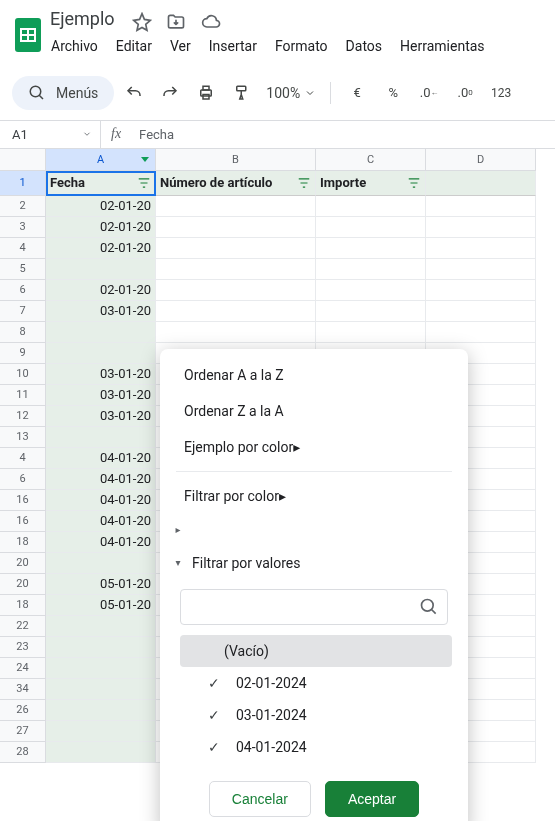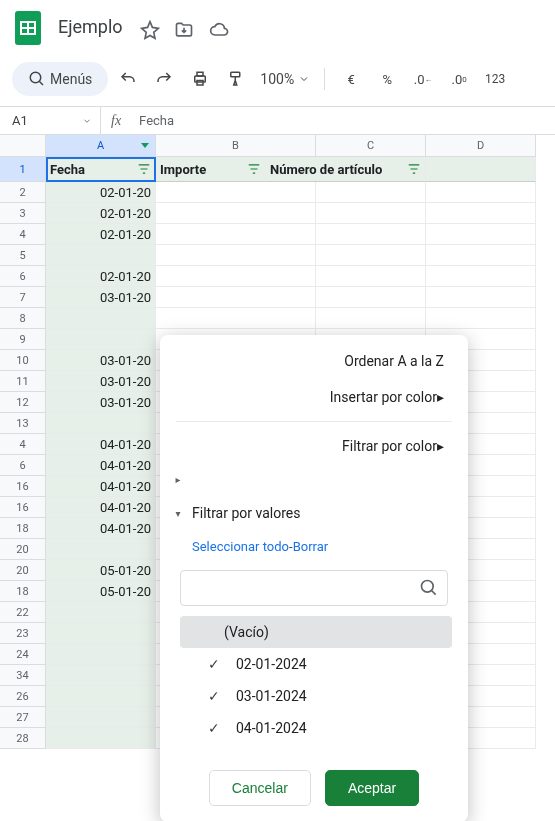--- a/index.html
+++ b/index.html
@@ -1,33 +1,33 @@
 <!DOCTYPE html>
 <html><head>
 <meta charset="utf-8">
 <style>
 * { box-sizing: border-box; margin: 0; padding: 0; }
 body { font-family: 'Google Sans', Roboto, Arial, sans-serif; font-size: 13px; color: #202124; background: #fff; overflow: hidden; width: 555px; height: 821px; }
 
-.titlebar { display: flex; align-items: center; padding: 8px 12px; gap: 8px; }
+.titlebar { display: flex; align-items: center; padding: 8px 12px; }
 .logo { width: 32px; height: 40px; display: flex; align-items: center; justify-content: center; }
 .logo-cell { width: 26px; height: 34px; background: #0f9d58; border-radius: 3px; display: flex; align-items: center; justify-content: center; }
 .logo-grid { width: 16px; height: 14px; border: 2px solid #fff; position: relative; }
 .logo-grid::before { content: ''; position: absolute; left: 50%; top: 0; bottom: 0; width: 2px; background: #fff; transform: translateX(-50%); }
 .logo-grid::after { content: ''; position: absolute; top: 50%; left: 0; right: 0; height: 2px; background: #fff; transform: translateY(-50%); }
 .title-area { flex: 1; }
 .doc-name { font-size: 18px; color: #3c4043; padding: 2px 6px; }
 .title-icons { display: inline-flex; gap: 14px; margin-left: 8px; vertical-align: middle; }
 .title-icons span { color: #5f6368; cursor: pointer; display:inline-flex; }
 
 .menu-bar { display: flex; gap: 4px; padding: 0 0 4px 0; margin-top: 2px; }
 .menu-bar span { padding: 4px 7px; color: #202124; cursor: pointer; font-size: 14px; border-radius: 4px; }
 
 .toolbar { display: flex; align-items: center; gap: 4px; padding: 6px 12px 10px; border-bottom: 1px solid #dadce0; }
-.pill { display: flex; align-items: center; gap: 4px; background: #edf2fa; border-radius: 24px; padding: 8px 16px; color: #444746; font-size: 14px; cursor: pointer; }
+.pill { display: flex; align-items: center; gap: 10px; background: #edf2fa; border-radius: 24px; padding: 8px 16px; color: #444746; font-size: 14px; cursor: pointer; }
 .tool-btn { width: 32px; height: 30px; display: flex; align-items: center; justify-content: center; color: #444746; cursor: pointer; border-radius: 4px; }
 .zoom { display: flex; align-items: center; gap: 4px; padding: 0 4px; color: #444746; font-size: 14px; }
 .divider { width: 1px; height: 22px; background: #dadce0; margin: 0 6px; }
 
 .formula-bar { display: flex; align-items: center; height: 28px; border-bottom: 1px solid #dadce0; }
 .name-box { width: 100px; display: flex; align-items: center; justify-content: space-between; padding: 0 8px 0 12px; font-size: 13px; color: #3c4043; }
 .fx { padding: 0 10px; color: #5f6368; font-style: italic; font-family: Georgia, serif; border-left: 1px solid #dadce0; height: 100%; display: flex; align-items: center; font-size: 14px; }
 .formula-val { padding-left: 8px; color: #5f6368; font-size: 13px; }
 
 .sheet { position: relative; }
@@ -43,30 +43,30 @@
 .row-h.sel { background: #d3e3fd; color: #0b57d0; }
 .cell { border-right: 1px solid #e8eaed; border-bottom: 1px solid #e8eaed; padding: 2px 4px; font-size: 13px; display: flex; align-items: center; overflow: hidden; white-space: nowrap; }
 .cell.hdr { background: #e6efe8; font-weight: bold; border-bottom: 1px solid #ccc; position:relative; }
 .cell.filt { background: #e6efe8; }
 .cell.active { outline: 2px solid #1a73e8; outline-offset: -2px; z-index: 2; }
 .filter-icon { position:absolute; right:4px; color:#188038; }
 
 .row.hdr-row { height: 25px; }
 
 .filter-popup { position: absolute; left: 160px; top: 200px; width: 308px; background: #fff; border-radius: 8px; box-shadow: 0 4px 20px rgba(0,0,0,.25); z-index: 10; padding: 8px 0; font-size: 14px; }
-.fp-item { padding: 10px 24px 10px 24px; cursor: pointer; display: flex; align-items: center; justify-content: flex-end; margin-left: 45px; }
+.fp-item { padding: 10px 24px 10px 24px; cursor: pointer; display: flex; align-items: center; justify-content: flex-start; }
 .fp-sep { height: 1px; background: #e8eaed; margin: 6px 16px; }
 .fp-sub { display: flex; align-items: center; gap: 8px; padding: 10px 24px 10px 12px; cursor: pointer; }
 .fp-sub .arrow { width: 12px; display:flex; justify-content:center; color:#5f6368; font-size:10px; }
 .fp-links { padding: 8px 24px 8px 32px; font-size: 13px; }
 .fp-links a { color: #1a73e8; text-decoration: none; }
 .fp-links span { color: #3c4043; }
 .fp-search { margin: 8px 20px 0 20px; border: 1px solid #dadce0; border-radius: 4px; height: 36px; display: flex; align-items: center; padding: 0 8px; }
 .fp-search input { border: none; outline: none; flex: 1; font-size: 14px; }
-.fp-values { margin: 10px 16px 8px 20px; max-height: 180px; overflow: hidden; position: relative; }
+.fp-values { margin: 10px 16px 0 20px; max-height: 180px; overflow: hidden; position: relative; }
 .fp-val { display: flex; align-items: center; gap: 12px; padding: 8px 12px 8px 28px; border-radius: 4px; cursor: pointer; font-size: 14px; }
 .fp-val.sel-empty { background: #e2e3e5; padding-left: 44px; }
 .fp-val .chk { width: 16px; color: #3c4043; }
 .fp-actions { display: flex; gap: 14px; justify-content: center; padding: 18px 0 8px; }
 .fp-btn { padding: 9px 22px; border-radius: 5px; font-size: 14px; font-weight: 500; cursor: pointer; border: 1px solid #dadce0; background: #fff; color: #188038; }
 .fp-btn.primary { background: #188038; color: #fff; border-color: #188038; }
 
 svg { display: block; }
 </style>
 </head>
@@ -91,20 +91,29 @@
             <path d="M3 6a2 2 0 012-2h4l2 2h8a2 2 0 012 2v9a2 2 0 01-2 2H5a2 2 0 01-2-2V6z"></path>
             <path d="M12 10v5m0 0l-2-2m2 2l2-2" stroke-linecap="round"></path>
           </svg>
         </span>
       <span>
           <svg width="22" height="20" viewBox="0 0 24 24" fill="none" stroke="#5f6368" stroke-width="2">
             <path d="M7 18a5 5 0 010-10 6 6 0 0111.5 2A4 4 0 0118 18H7z"></path>
           </svg>
         </span>
     </span>
+    <div class="menu-bar">
+      <span>Archivo</span>
+      <span>Editar</span>
+      <span>Ver</span>
+      <span>Insertar</span>
+      <span>Formato</span>
+      <span>Datos</span>
+      <span>Herramientas</span>
+    </div>
   </div>
 </div>
 
 <div class="toolbar">
   <div class="pill">
     <svg width="18" height="18" viewBox="0 0 24 24" fill="none" stroke="#444746" stroke-width="2">
         <circle cx="10" cy="10" r="7"></circle>
         <line x1="20" y1="20" x2="15" y2="15"></line>
       </svg>
     <span>Menús</span>
@@ -165,42 +174,42 @@
       <div class="col-h sel filt" style="width: 110px;">A</div>
       <div class="col-h" style="width: 160px;">B</div>
       <div class="col-h" style="width: 110px;">C</div>
       <div class="col-h" style="width: 110px;">D</div>
     </div>
   <div class="rows" id="rows">
       <div class="row hdr-row">
         <div class="row-h sel">1</div>
         <div class="cell hdr active" style="width: 110px;">
           <span>Fecha</span>
+          <span class="filter-icon">
+            <svg width="14" height="14" viewBox="0 0 24 24" fill="none" stroke="#188038" stroke-width="2">
+              <path d="M3 5h18M6 12h12M10 19h4"></path>
+            </svg>
+          </span>
+        </div>
+        <div class="cell hdr" style="width: 160px;">
+          <span>Número de artículo</span>
           <span class="filter-icon">
             <svg width="14" height="14" viewBox="0 0 24 24" fill="none" stroke="#188038" stroke-width="2">
               <path d="M3 5h18M6 12h12M10 19h4"></path>
             </svg>
           </span>
         </div>
         <div class="cell hdr" style="width: 110px;">
           <span>Importe</span>
           <span class="filter-icon">
             <svg width="14" height="14" viewBox="0 0 24 24" fill="none" stroke="#188038" stroke-width="2">
               <path d="M3 5h18M6 12h12M10 19h4"></path>
             </svg>
           </span>
         </div>
-        <div class="cell hdr" style="width: 160px;">
-          <span>Número de artículo</span>
-          <span class="filter-icon">
-            <svg width="14" height="14" viewBox="0 0 24 24" fill="none" stroke="#188038" stroke-width="2">
-              <path d="M3 5h18M6 12h12M10 19h4"></path>
-            </svg>
-          </span>
-        </div>
         <div class="cell hdr" style="width: 110px;"></div>
       </div>
       <div class="row">
         <div class="row-h">2</div>
         <div class="cell filt" style="width: 110px; justify-content: flex-end;">02-01-20</div>
         <div class="cell" style="width: 160px;"></div>
         <div class="cell" style="width: 110px;"></div>
         <div class="cell" style="width: 110px;"></div>
       </div>
       <div class="row">
@@ -385,38 +394,38 @@
         <div class="cell" style="width: 110px;"></div>
         <div class="cell" style="width: 110px;"></div>
       </div>
     </div>
 
   <div class="filter-popup">
     <div class="fp-item">
         <span>Ordenar A a la Z</span>
       </div>
     <div class="fp-item">
-        <span>Insertar por color</span>
+        <span>Ordenar Z a la A</span>
+      </div>
+    <div class="fp-item">
+        <span>Ejemplo por color</span>
         <span>▸</span>
       </div>
     <div class="fp-sep"></div>
     <div class="fp-item">
         <span>Filtrar por color</span>
         <span>▸</span>
       </div>
     <div class="fp-sub">
         <span class="arrow">▸</span>
       </div>
     <div class="fp-sub">
         <span class="arrow">▾</span>
         <span>Filtrar por valores</span>
       </div>
-    <div class="fp-links">
-      <a href="#">Seleccionar todo</a><span>-</span><a href="#">Borrar</a>
-    </div>
     <div class="fp-search">
       <input type="text" style="">
       <svg width="20" height="20" viewBox="0 0 24 24" fill="none" stroke="#5f6368" stroke-width="2">
           <circle cx="10" cy="10" r="7"></circle>
           <line x1="20" y1="20" x2="15" y2="15"></line>
         </svg>
     </div>
     <div class="fp-values">
       <div class="fp-val sel-empty">
           <span>(Vacío)</span>

